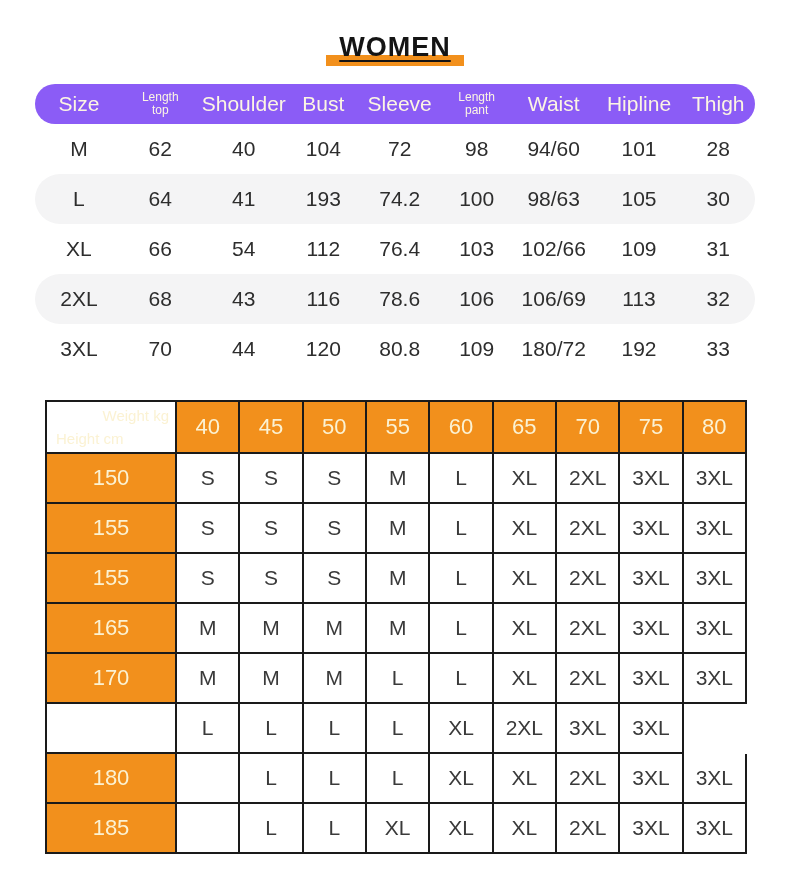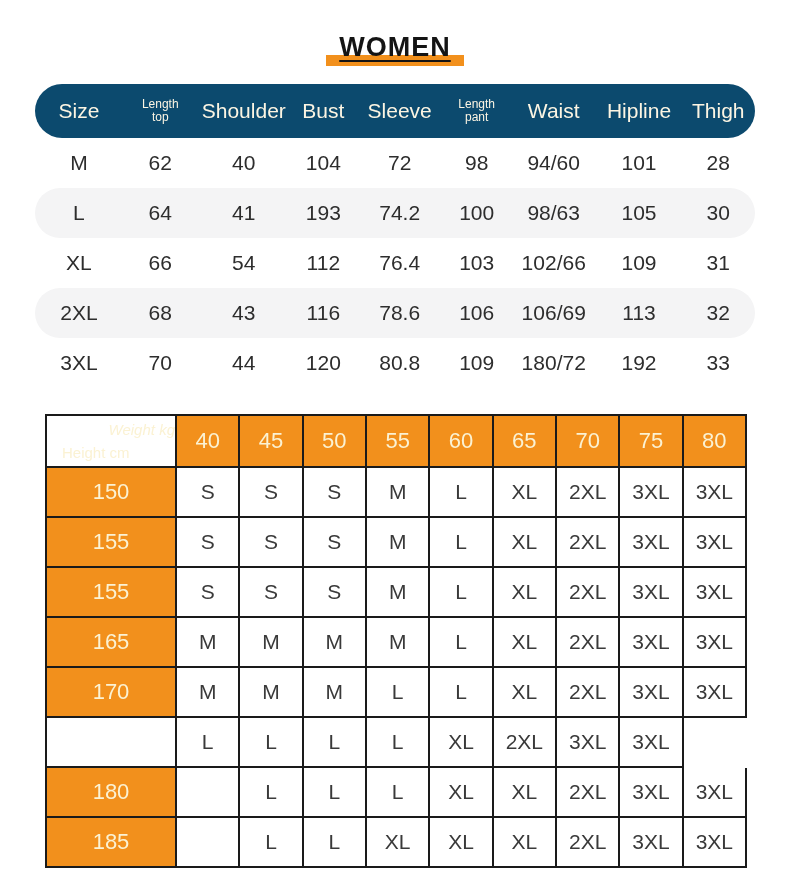--- a/index.html
+++ b/index.html
@@ -29,23 +29,23 @@
   }
 
   
   .t1 { width: 720px; margin: 12px auto 0 auto; }
   .t1-head, .t1-row {
     display: grid;
     grid-template-columns: 12.2% 10.4% 12.8% 9.3% 11.9% 9.5% 11.9% 11.8% 10.2%;
     align-items: center;
   }
   .t1-head {
-    background: #0c4a6e;
+    background: #8b5cf6;
     border-radius: 27px;
-    height: 54px;
+    height: 40px;
     color: #FCF5E3;
   }
   .t1-head .hc {
     display: flex; flex-direction: column; justify-content: center;
     text-align: center; font-size: 21px; line-height: 1.08;
   }
   .t1-head .hc.small { font-size: 12px; font-weight: 400; }
   .t1-row { height: 50px; }
   .t1-row.shaded { background: #F4F4F5; border-radius: 25px; }
   .t1-row .c { text-align: center; font-size: 21px; color: #2d2d2d; }
@@ -70,22 +70,22 @@
   .corner {
     position: relative;
     background-color: #F2901C;
     background-image: linear-gradient(to bottom right,
       rgba(0,0,0,0) calc(50% - 1px),
       #1a1a1a calc(50% - 1px),
       #1a1a1a calc(50% + 1px),
       rgba(0,0,0,0) calc(50% + 1px));
   }
   .corner .lbl { position: absolute; font-size: 15px; color: #FBF2D3; }
-  .corner .lbl.top { top: 5px; right: 0; font-style: italic; }
-  .corner .lbl.bottom { bottom: 5px; left: 15px; }
+  .corner .lbl.top { top: 5px; right: 6px; }
+  .corner .lbl.bottom { bottom: 5px; left: 9px; }
 </style>
 </head>
 <body>
 
 <div>
 
   <div class="title-wrap">
     <span class="title-inner">
       <span class="title-text">WOMEN</span>
       <span class="title-bar"></span>

